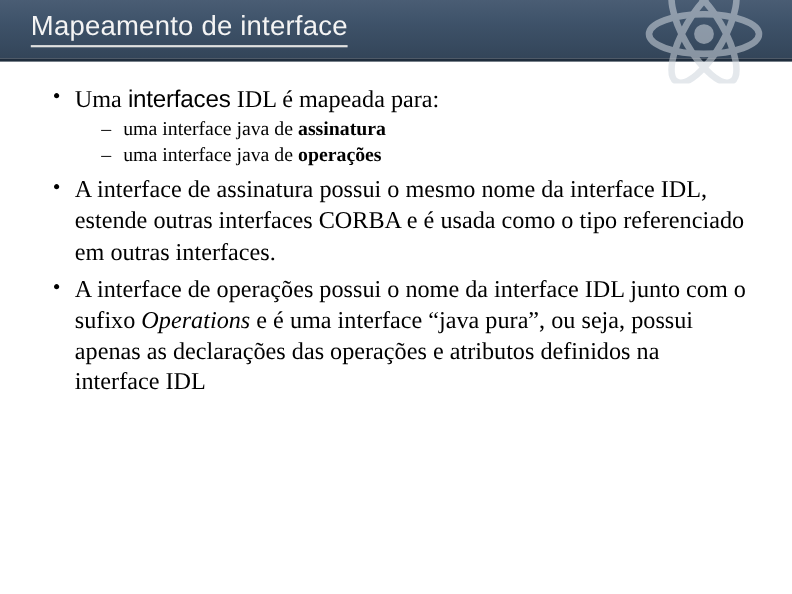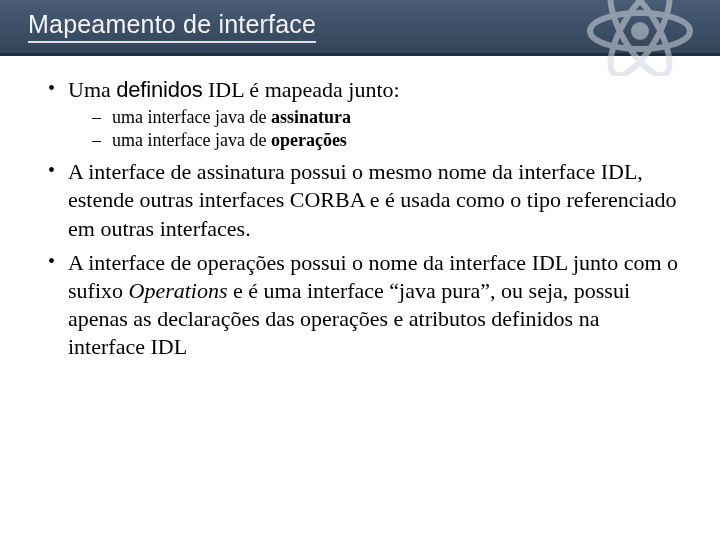--- a/index.html
+++ b/index.html
@@ -102,21 +102,21 @@
         <ellipse cx="60" cy="45" rx="50" ry="18" transform="rotate(-60 60 45)"></ellipse>
       </g>
       <circle cx="60" cy="45" r="9" fill="#cfd6de"></circle>
     </svg>
   </div>
 
   <div class="content">
     <ul class="top">
 
       <li>
-        <span>Uma </span><span class="sf">definidos</span><span> IDL é mapeada junto:</span>
+        <span>Uma </span><span class="sf">interfaces</span><span> IDL é mapeada para:</span>
         <ul class="sub">
           <li>
             <span>uma interface java de </span><span class="b">assinatura</span>
           </li>
           <li>
             <span>uma interface java de </span><span class="b">operações</span>
           </li>
         </ul>
       </li>
 

